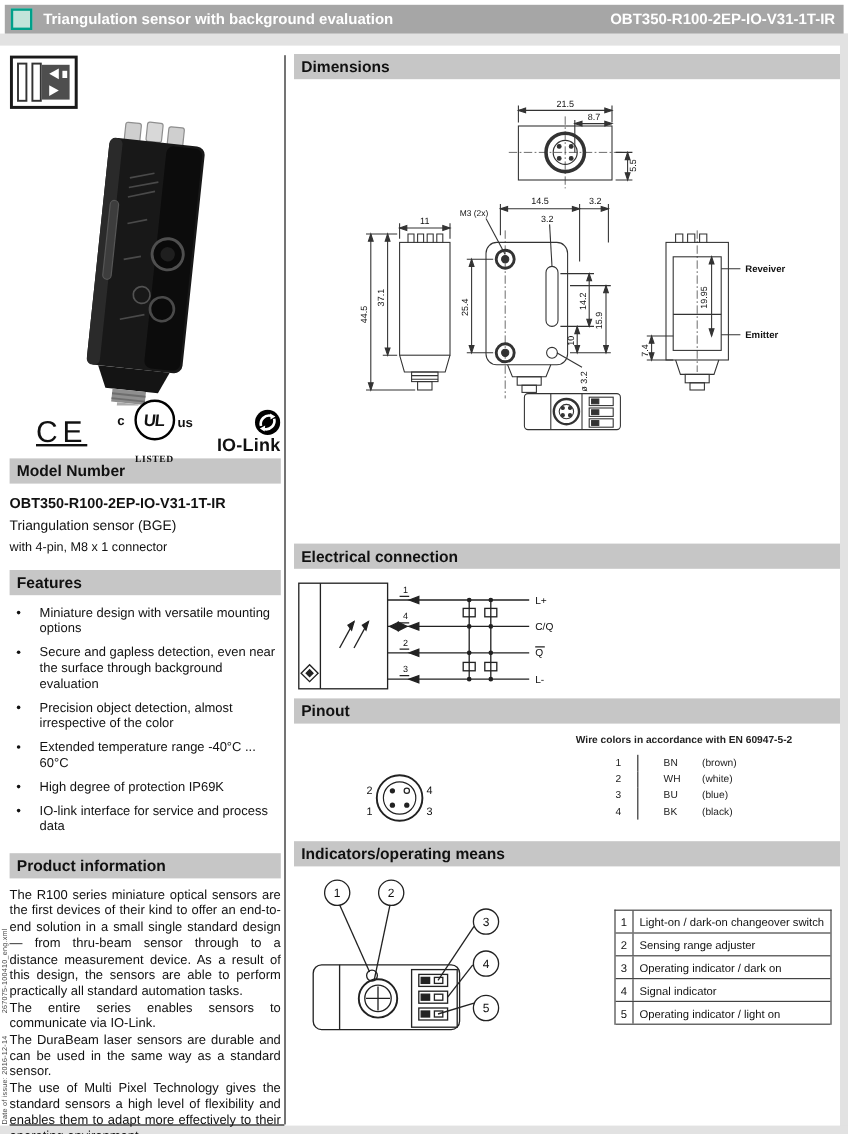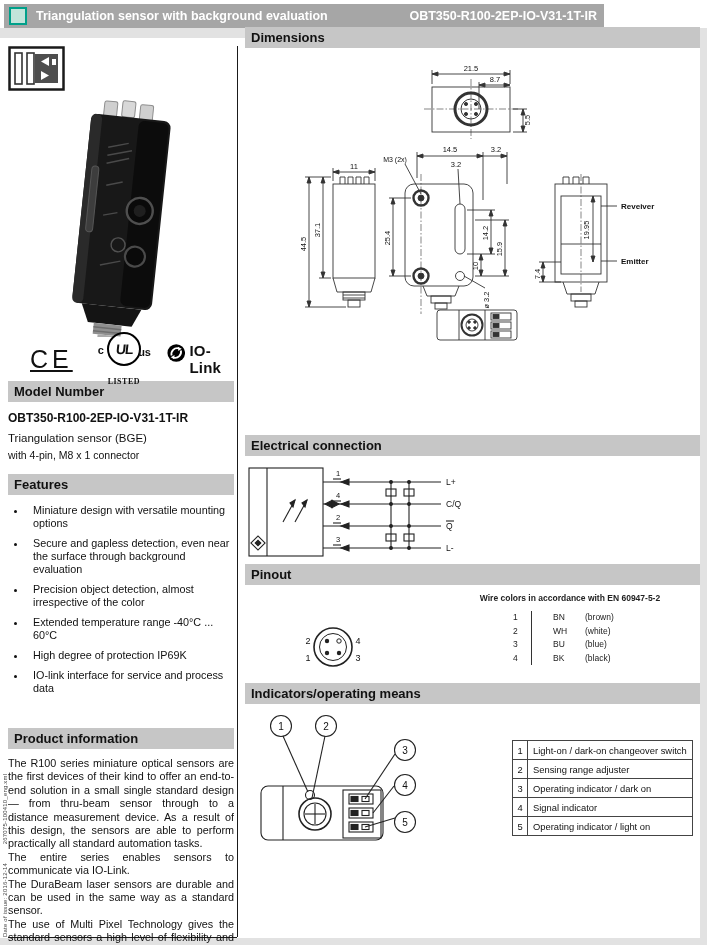--- a/index.html
+++ b/index.html
@@ -7,62 +7,62 @@
   body { font-family:"Liberation Sans", sans-serif; color:#111; }
   .page { position:relative; width:707px; height:945px; background:#fff; overflow:hidden; }
 
   
   .strip { position:absolute; background:#e2e2e2; }
   .strip-top { left:0; top:28px; width:707px; height:10px; }
   .strip-right { left:700px; top:28px; width:7px; height:917px; }
   .strip-bottom { left:0; top:938px; width:707px; height:7px; }
 
   
-  .topbar { position:absolute; left:4px; top:4px; width:600px; height:24px; background:#a6a6a6;
+  .topbar { position:absolute; left:4px; top:4px; width:699px; height:24px; background:#a6a6a6;
             display:flex; align-items:center; }
   .topbar .sq { width:18px; height:18px; margin-left:5px; background:#c2e4da; border:2px solid #00a08a; }
   .topbar .t { color:#fff; font-weight:bold; font-size:12.5px; margin-left:9px; }
   .topbar .m { color:#fff; font-weight:bold; font-size:12.5px; margin-left:auto; margin-right:7px; }
 
   
   .vdivider { position:absolute; left:237px; top:46px; width:1px; height:891px; background:#1a1a1a; }
   .leftcol-bottomline { position:absolute; left:8px; top:937px; width:229px; height:1px; background:#1a1a1a; }
 
   
   .sidebar-note { position:absolute; left:2px; top:937px; width:252px; font-size:6px; color:#444;
                   transform:rotate(-90deg); transform-origin:0 0; white-space:nowrap; letter-spacing:.2px; }
 
   
   .leftcol { position:absolute; left:8px; top:46px; width:226px; }
-  .rightcol { position:absolute; left:245px; top:27px; width:455px; }
+  .rightcol { position:absolute; left:245px; top:45px; width:455px; }
 
   .secbar { background:#c6c6c6; height:21px; font-weight:bold; font-size:13px; line-height:21px; padding-left:6px; }
 
   
   .pictobox { width:57px; height:45px; }
   .photo-wrap { text-align:center; margin-top:2px; height:242px; }
   .certs { display:flex; align-items:center; height:40px; margin-bottom:2px; }
   .ce-mark { font-size:25px; letter-spacing:4px; font-weight:400; margin-left:22px;text-decoration:underline; }
   .ul-wrap { position:relative; width:64px; margin-left:24px; text-align:center; }
   .ul-circle { width:34px; height:34px; border:2.5px solid #000; border-radius:50%; margin:0 auto;
                display:flex; align-items:center; justify-content:center; }
   .ul-letters { font-weight:bold; font-size:14px; letter-spacing:-1px; transform:skewX(-6deg); }
   .ul-c { position:absolute; left:1px; top:12px; font-weight:bold; font-size:11px; }
   .ul-us { position:absolute; right:0px; top:14px; font-weight:bold; font-size:11px; }
   .ul-listed { font-weight:bold; font-size:8px; letter-spacing:.5px; margin-top:11px;font-family:Liberation Serif, serif; }
-  .iolink { display:flex; align-items:flex-start; margin-left:16px; }
+  .iolink { display:flex; align-items:flex-end; margin-left:16px;flex-direction:column; }
   .iolink-text { font-weight:bold; font-size:15px; margin-left:4px; letter-spacing:.2px; }
 
   .model-value { font-weight:bold; font-size:12px; margin-top:9px; }
   .model-sub { font-size:11.5px; margin-top:7px; }
   .model-conn { font-size:10.5px; margin-top:5px; }
   .features-bar { margin-top:13px; }
   .features-list { margin:9px 0 0 6px; padding-left:13px; font-size:10.8px; line-height:13px; }
   .features-list li { margin-bottom:7px; padding-left:6px; }
-  .prodinfo-bar { margin-top:33px; }
+  .prodinfo-bar { margin-top:15px; }
   .prodinfo-text { margin-top:8px; font-size:10.8px; line-height:13.4px; text-align:justify; }
   .prodinfo-text p { margin:0; }
 
   
   .fig-dims { height:387px; position:relative; }
   .fig-elec { height:108px; position:relative; }
   .fig-pinout { height:98px; position:relative; }
   .fig-ind { position:relative; height:150px; }
 
   .pin-note { position:absolute; left:175px; top:8px; width:300px; text-align:center; font-size:8.5px; font-weight:bold; color:#222; }

